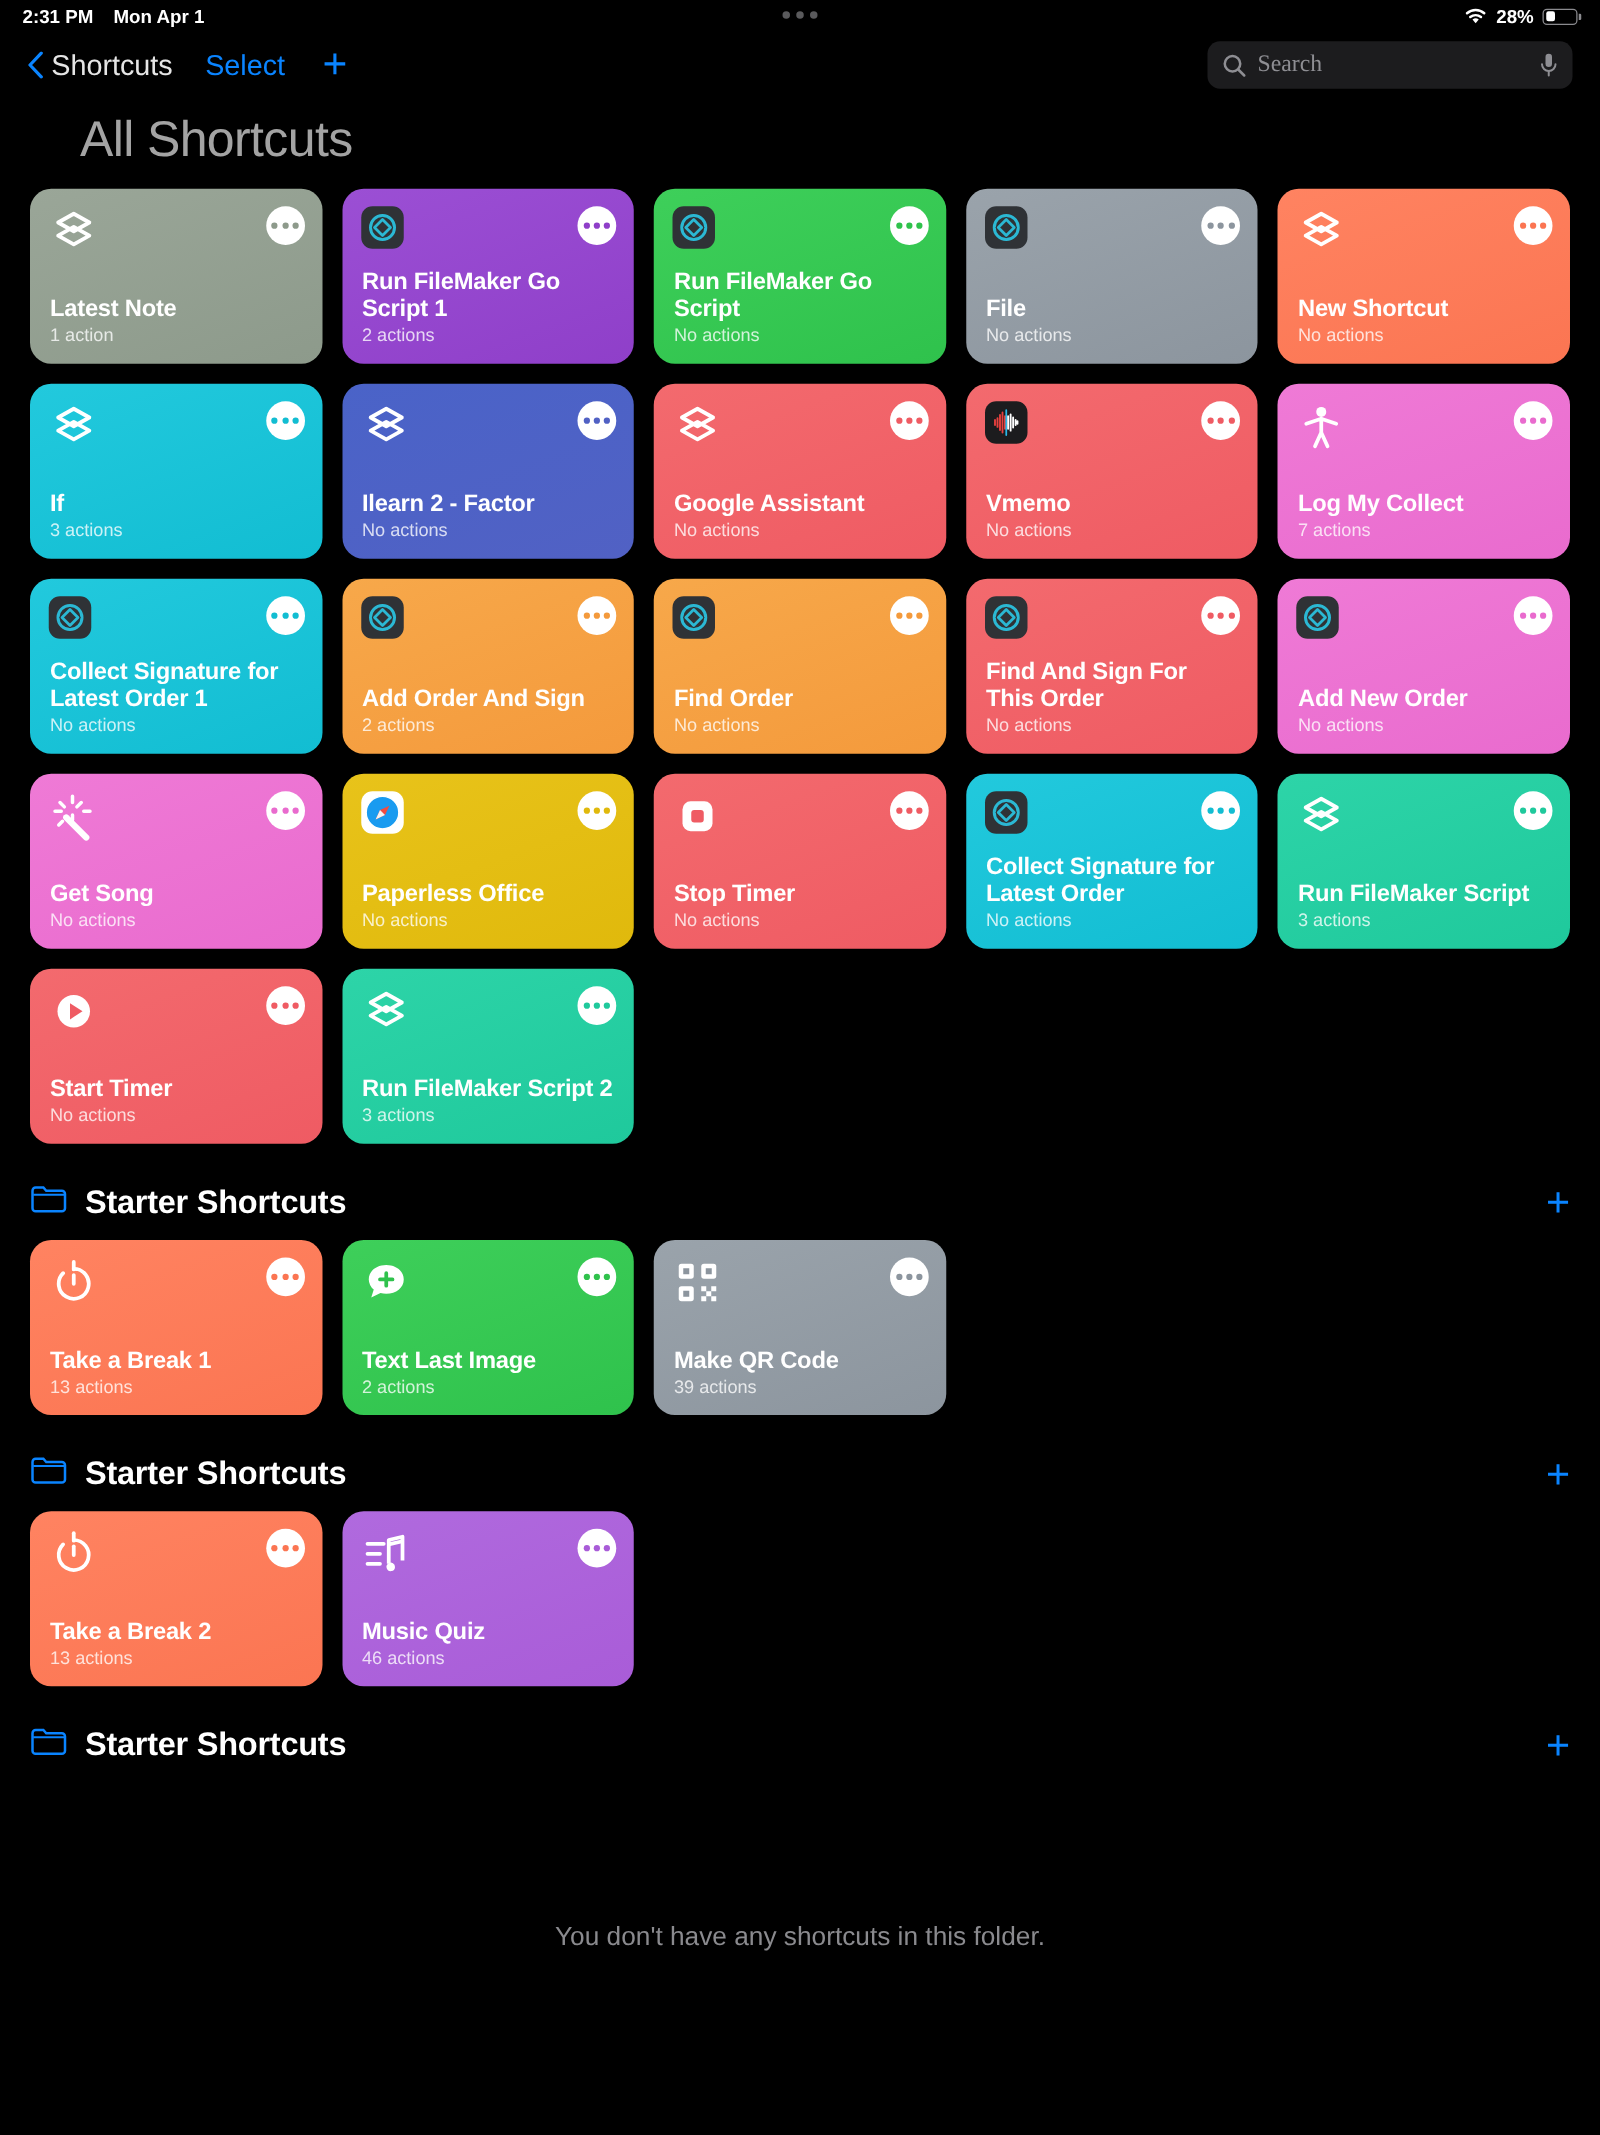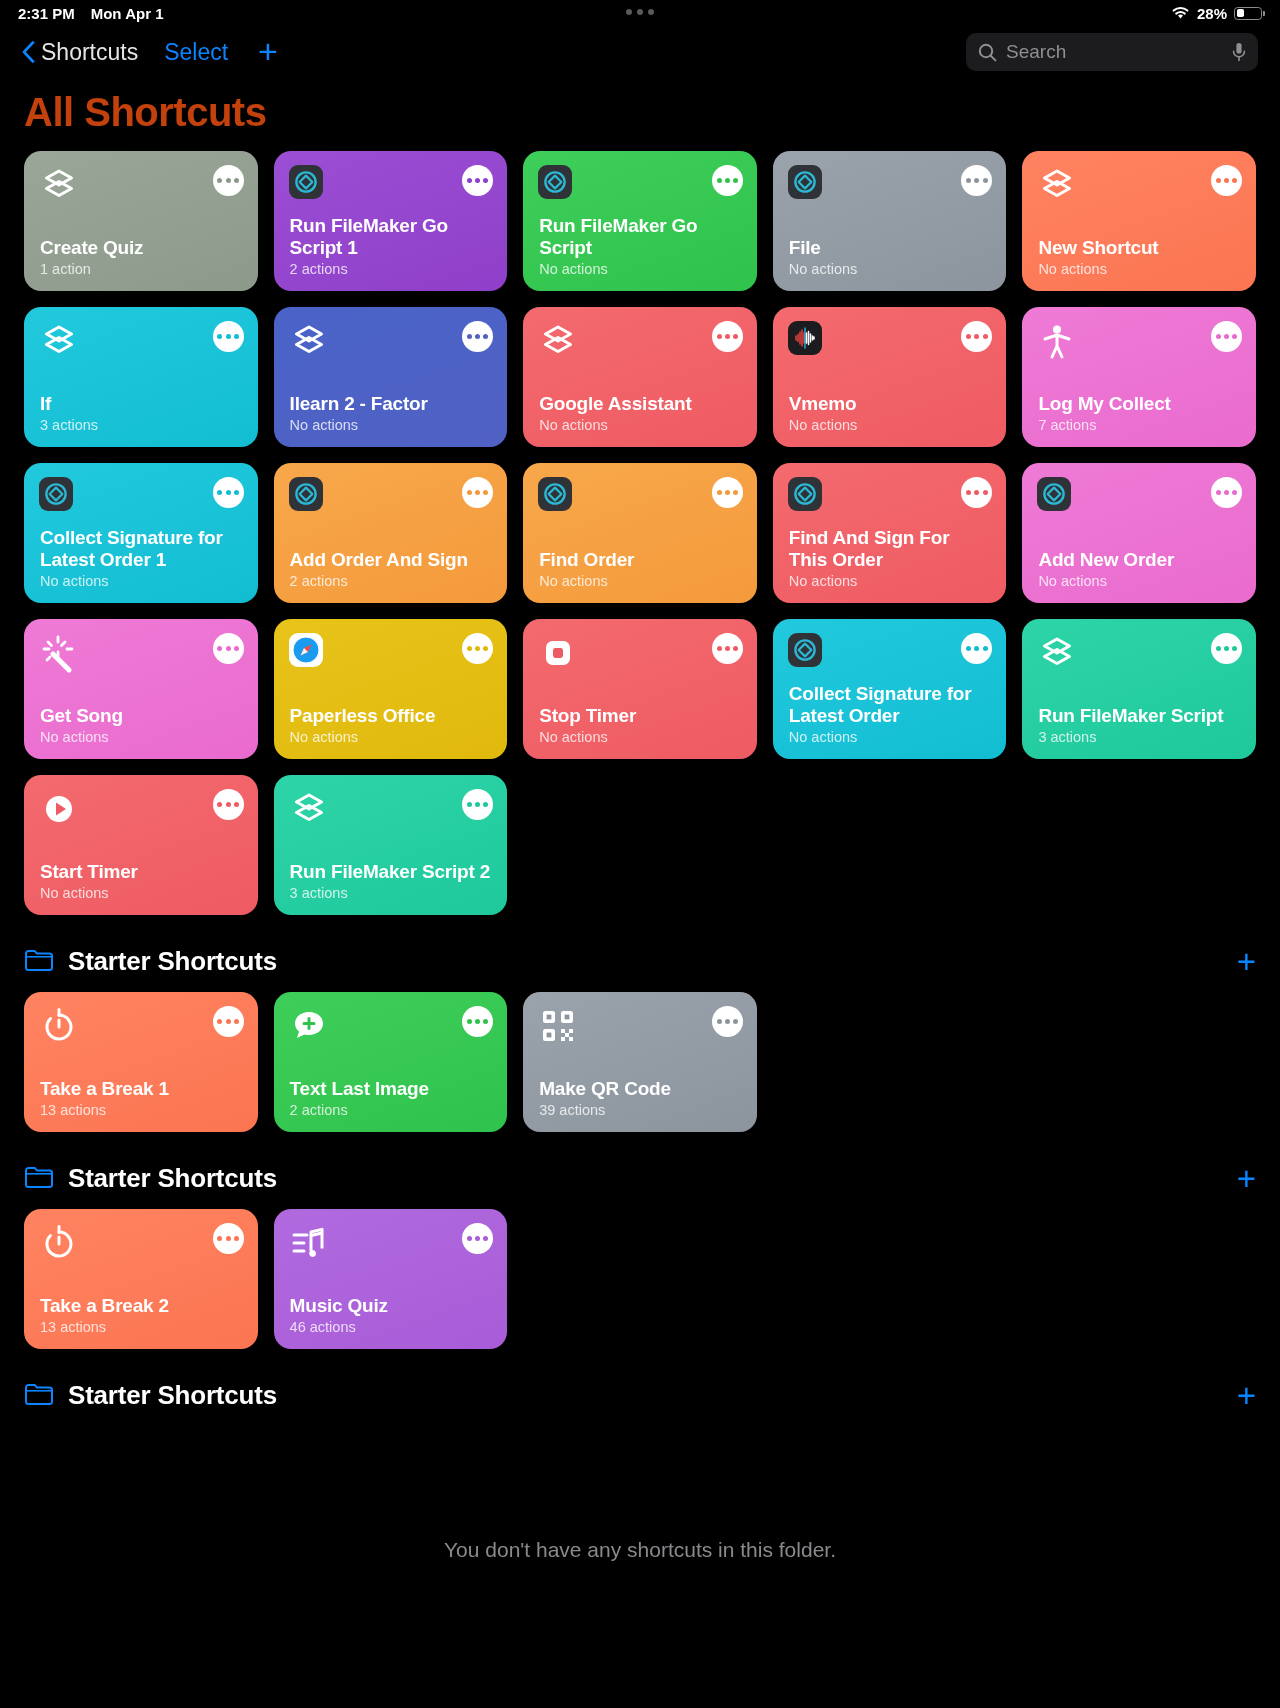--- a/index.html
+++ b/index.html
@@ -33,27 +33,27 @@
   .navbar { height: 52px; display: flex; align-items: center; padding: 0 22px; position: relative; }
   .nav-back { display: flex; align-items: center; gap: 6px; color: #e5e5e5;
               font-size: 23px; cursor: pointer; }
   .nav-chev { width: 13px; height: 22px; }
   .nav-select { color: #0a84ff; font-size: 23px; margin-left: 26px; cursor: pointer; }
   .nav-plus { color: #0a84ff; font-size: 34px; margin-left: 30px; line-height: 1;
               font-weight: 300; cursor: pointer; margin-top: -3px; }
   .searchbox {
     position: absolute; right: 22px; top: 7px;
     width: 292px; height: 38px; background: #1c1c1e; border-radius: 10px;
-    display: flex; align-items: center; padding: 0 12px; gap: 9px;
+    display: flex; align-items: center; padding: 0 12px; gap: 9px; font-family: Liberation Serif, serif;
   }
   .searchbox .ph { color: #8e8e93; font-size: 19px; flex: 1; }
   .searchbox svg { flex: none; }
 
   
-  .page-title { color: #c2410c; font-size: 40px; font-weight: 700; padding: 12px 24px 16px; letter-spacing: -0.5px; }
+  .page-title { color: #a3a3a3; font-size: 40px; font-weight: 400; padding: 12px 24px 16px; letter-spacing: -0.5px; margin-left: 40px; }
 
   
   .grid { display: grid; grid-template-columns: repeat(5, 1fr); gap: 16px; padding: 0 24px; }
   .tile {
     position: relative; height: 140px; border-radius: 17px;
     padding: 14px 16px; display: flex; flex-direction: column; overflow: hidden;
   }
   .tile .glyph { position: absolute; left: 15px; top: 14px; width: 40px; height: 40px; }
   .tile .menu {
     position: absolute; right: 14px; top: 14px;
@@ -138,21 +138,21 @@
     <div class="tile" style="background: linear-gradient(160deg, rgb(154, 166, 152), rgb(141, 154, 139));">
       <span class="glyph"><svg width="40" height="40" viewBox="0 0 40 40">
           <path d="M20 6 32.5 13 20 20 7.5 13z" fill="none" stroke="#fff" stroke-width="3" stroke-linejoin="round"></path>
           <path d="M20 16.5 32.5 23.5 20 30.5 7.5 23.5z" fill="none" stroke="#fff" stroke-width="3" stroke-linejoin="round"></path>
         </svg></span>
       <span class="menu">
         <i style="background:#8d9a8b"></i>
         <i style="background:#8d9a8b"></i>
         <i style="background:#8d9a8b"></i>
       </span>
-      <span class="texts"><span class="t-name">Create Quiz</span><span class="t-sub" style="display:block">1 action</span></span>
+      <span class="texts"><span class="t-name">Latest Note</span><span class="t-sub" style="display:block">1 action</span></span>
     </div>
     <div class="tile" style="background: linear-gradient(160deg, rgb(155, 79, 212), rgb(143, 63, 201));">
       <span class="glyph">
         <div class="appicon">
           <svg width="24" height="24" viewBox="0 0 24 24">
             <circle cx="12" cy="12" r="9.6" fill="none" stroke="#2bb8d4" stroke-width="2.4"></circle>
             <path d="M12 3.4 20.6 12 12 20.6 3.4 12z" fill="#2f3236"></path>
             <path d="M12 5.6 18.4 12 12 18.4 5.6 12z" fill="none" stroke="#2bb8d4" stroke-width="2.2" stroke-linejoin="round"></path>
           </svg>
         </div>

